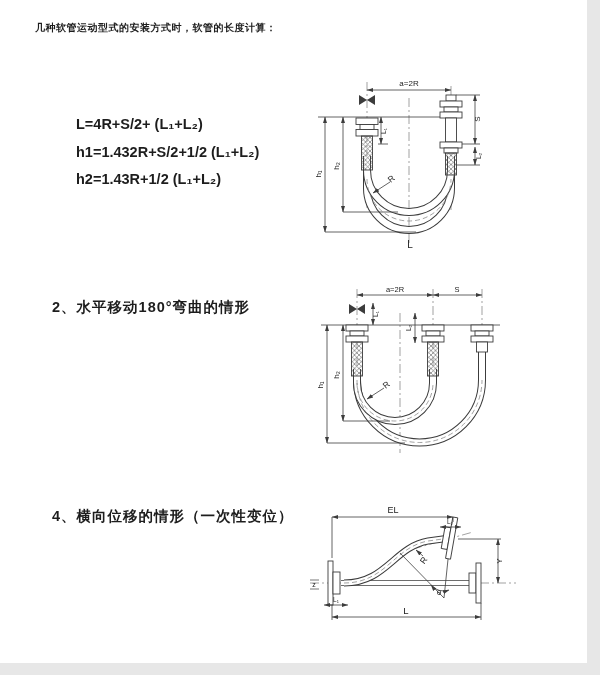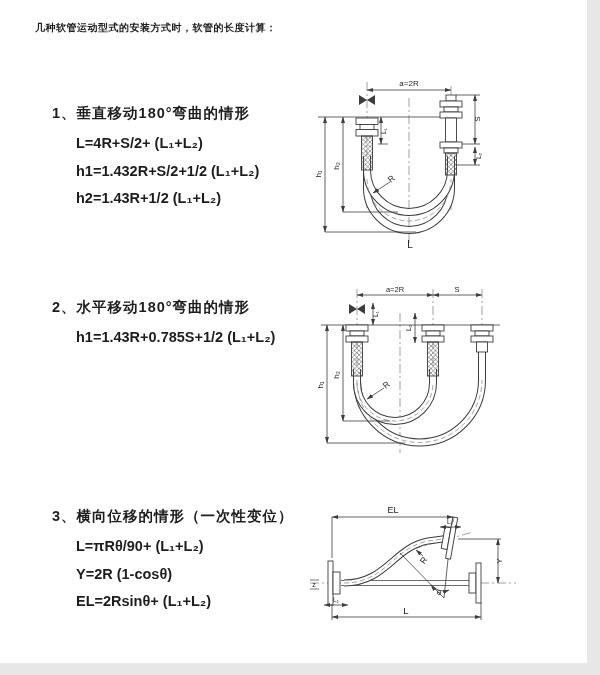--- a/index.html
+++ b/index.html
@@ -21,42 +21,35 @@
 </style>
 </head>
 <body>
 
 <div class="edge-right"></div>
 <div class="edge-bottom"></div>
 
 <div class="doc-title">几种软管运动型式的安装方式时，软管的长度计算：</div>
 
 <div class="section" id="sec1">
-  <div class="sec-heading">1、垂直移动180°弯曲的情形</div>
   <div class="formulas">
     <div class="formula">L=4R+S/2+ (L₁+L₂)</div>
     <div class="formula">h1=1.432R+S/2+1/2 (L₁+L₂)</div>
     <div class="formula">h2=1.43R+1/2 (L₁+L₂)</div>
   </div>
 </div>
 
 <div class="section" id="sec2">
   <div class="sec-heading">2、水平移动180°弯曲的情形</div>
   <div class="formulas">
-    <div class="formula">h1=1.43R+0.785S+1/2 (L₁+L₂)</div>
   </div>
 </div>
 
 <div class="section" id="sec3">
-  <div class="sec-heading">3、横向位移的情形（一次性变位）</div>
-  <div class="formulas">
-    <div class="formula">L=πRθ/90+ (L₁+L₂)</div>
-    <div class="formula">Y=2R (1-cosθ)</div>
-    <div class="formula">EL=2Rsinθ+ (L₁+L₂)</div>
-  </div>
+  <div class="sec-heading">4、横向位移的情形（一次性变位）</div>
 </div>
 
 <svg id="d1" class="diagram" width="302" height="186" viewBox="0 0 302 186">
   <defs>
     <marker id="a1" viewBox="0 0 10 10" refX="9.5" refY="5" markerWidth="8" markerHeight="8" orient="auto-start-reverse">
       <path d="M0,1.8 L10,5 L0,8.2 Z" fill="#3c3c3c"></path>
     </marker>
     <pattern id="p1" width="4.5" height="4.5" patternUnits="userSpaceOnUse">
       <path d="M0,4.5 L4.5,0 M0,0 L4.5,4.5" stroke="#5f5f5f" stroke-width="0.6"></path>
     </pattern>

